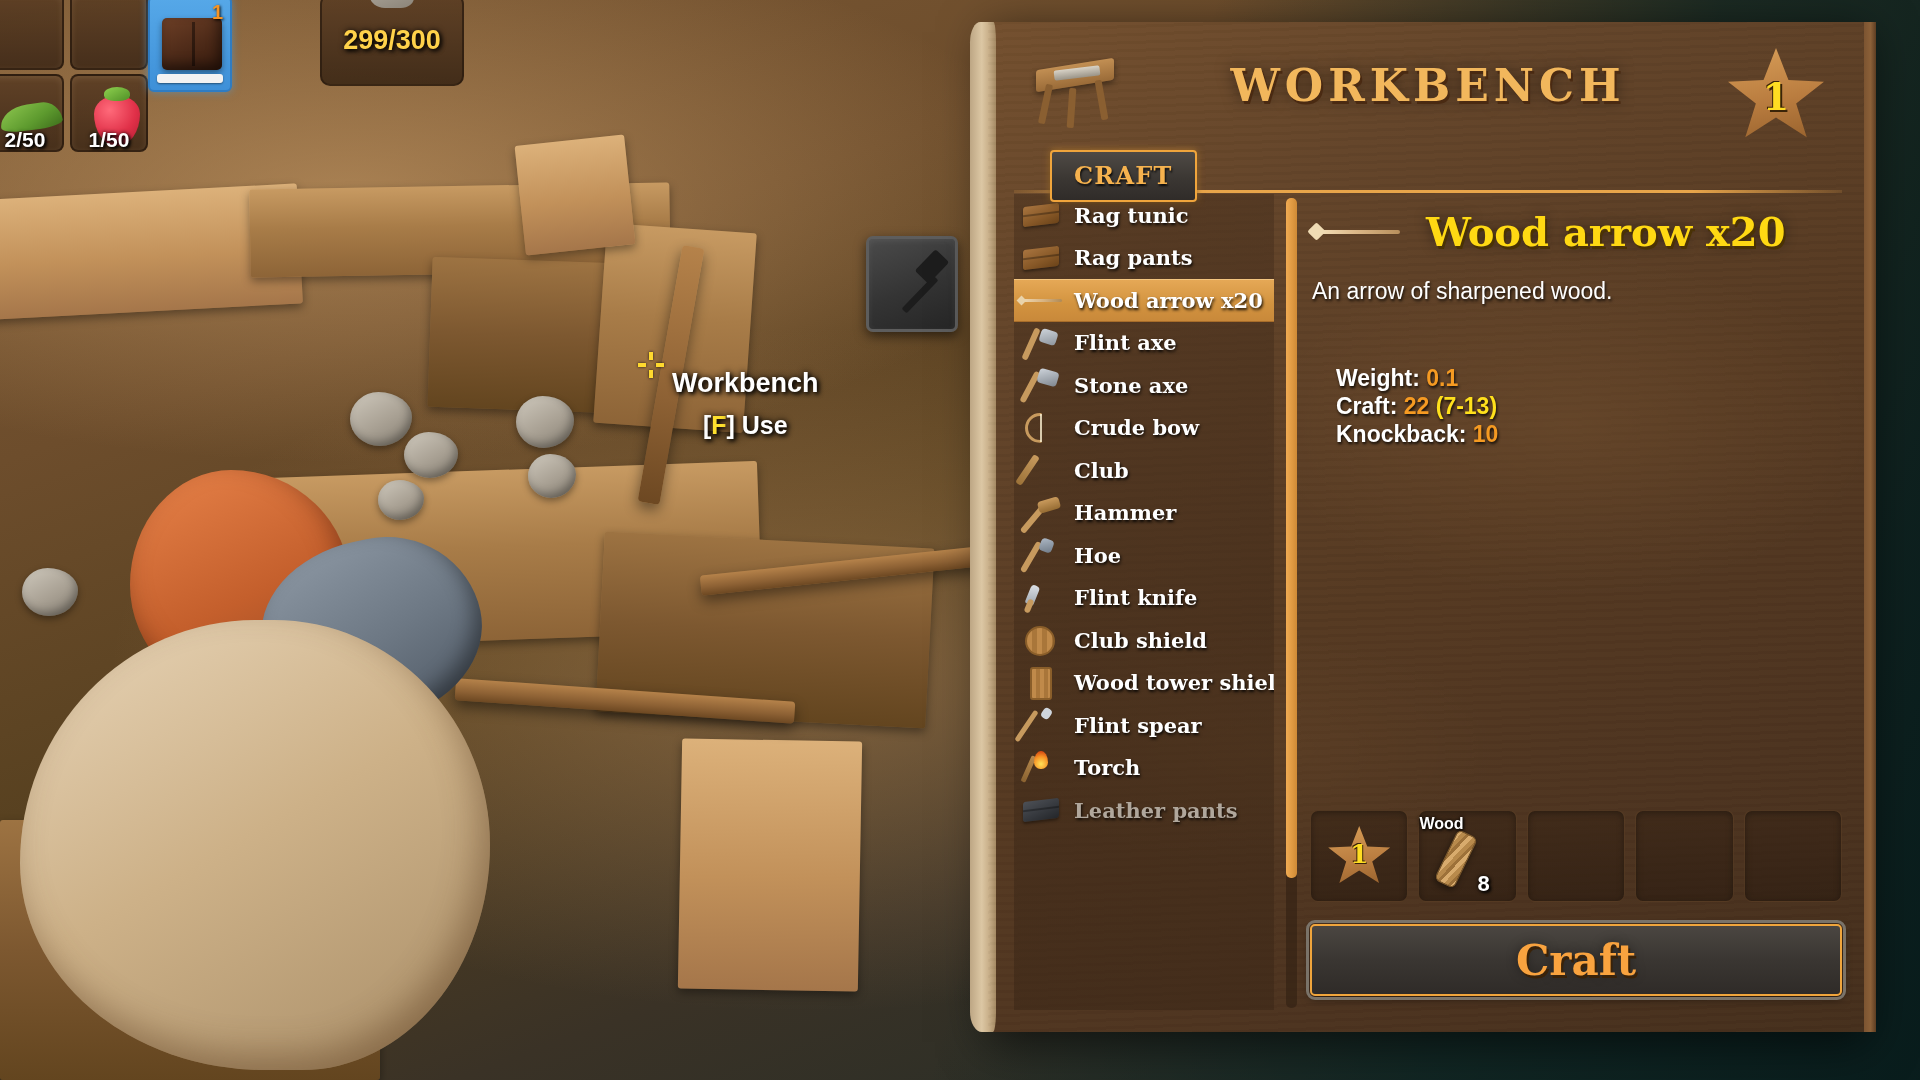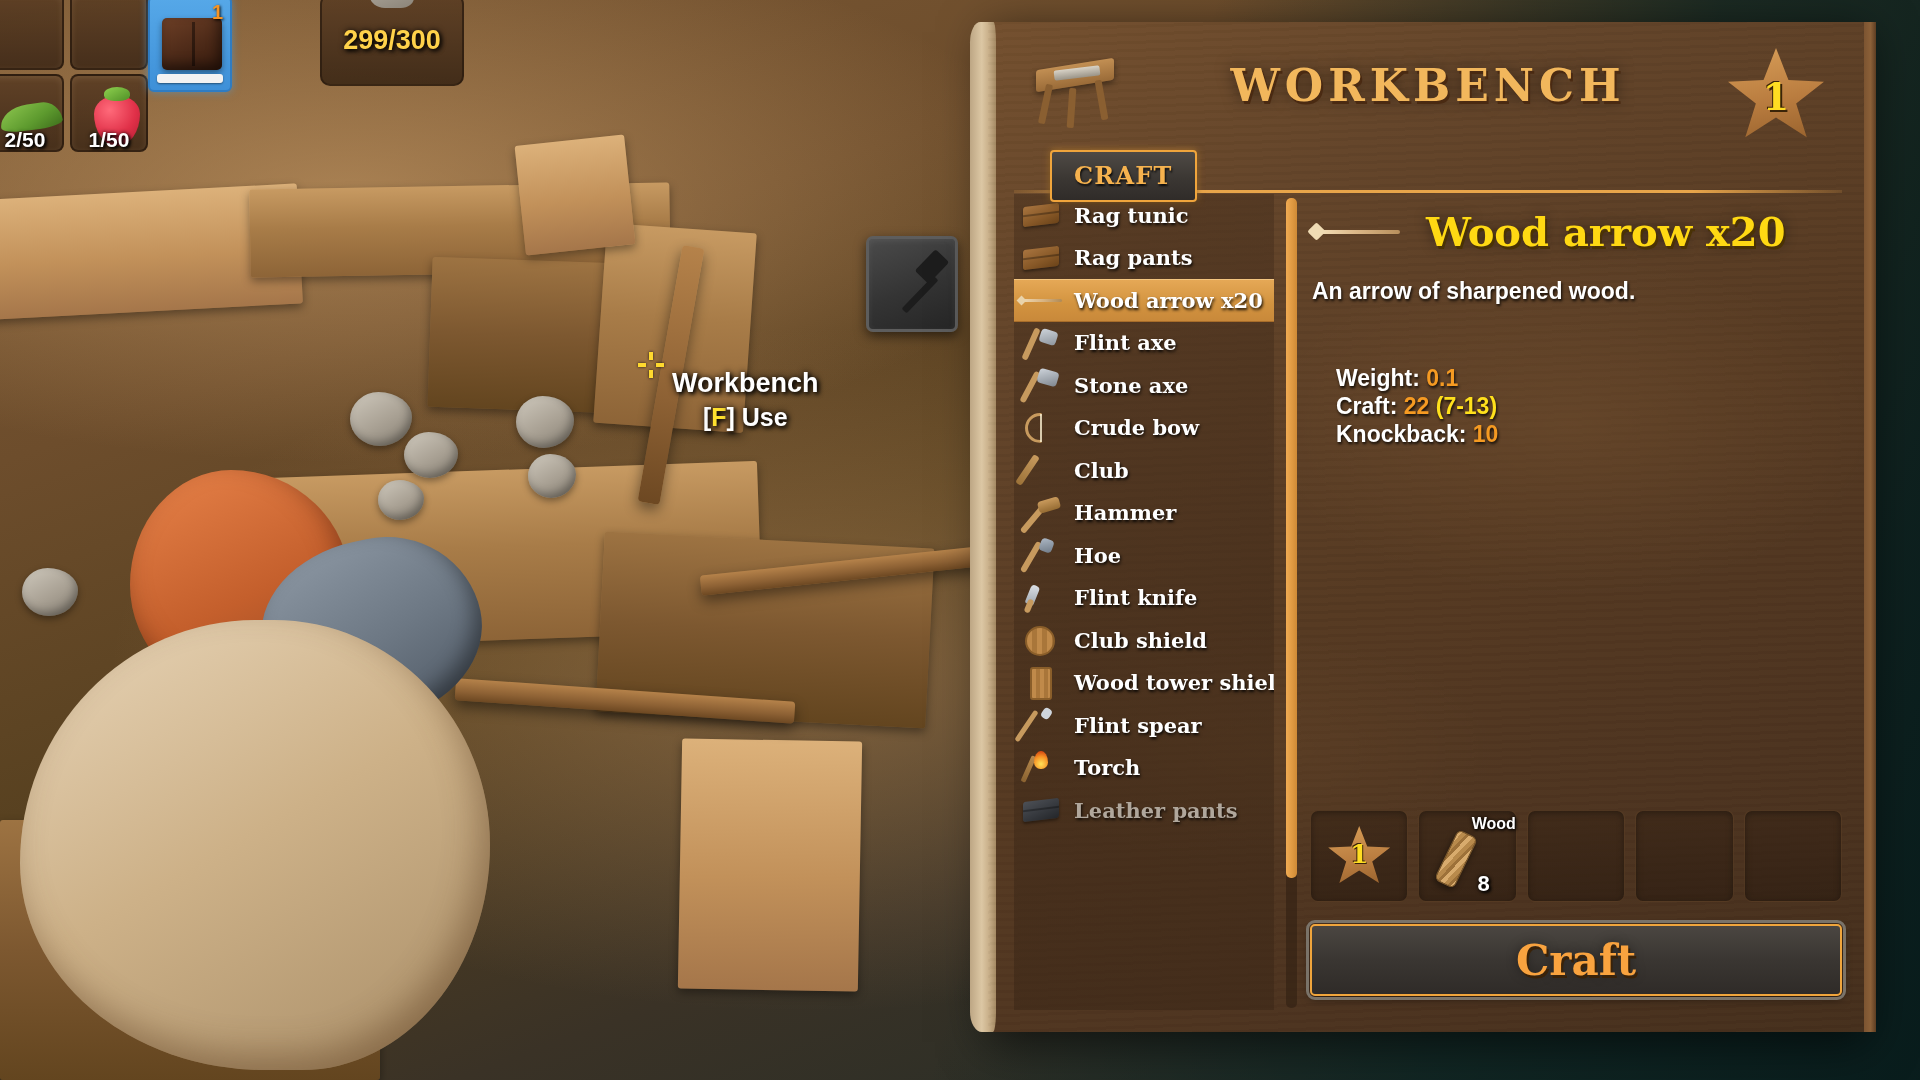--- a/index.html
+++ b/index.html
@@ -87,21 +87,21 @@
   
   .crosshair { position:absolute; left:638px; top:352px; width:26px; height:26px; }
   .crosshair i { position:absolute; background:#ffd92e; box-shadow:0 0 3px rgba(0,0,0,.8); }
   .crosshair i.h1 { left:0; top:11px; width:8px; height:4px; }
   .crosshair i.h2 { right:0; top:11px; width:8px; height:4px; }
   .crosshair i.v1 { left:11px; top:0; width:4px; height:8px; }
   .crosshair i.v2 { left:11px; bottom:0; width:4px; height:8px; }
   .prompt { position:absolute; left:672px; top:368px; text-align:center; }
   .prompt .name { color:#fff; font-size:27px; font-weight:bold;
     text-shadow:2px 2px 4px #000,0 0 7px rgba(0,0,0,.9); }
-  .prompt .use { margin-top:4px; color:#fff; font-size:25px; font-weight:bold;
+  .prompt .use { margin-top:12px; color:#fff; font-size:25px; font-weight:bold;
     text-shadow:2px 2px 4px #000,0 0 7px rgba(0,0,0,.9); }
   .prompt .use b { color:#ffe02e; }
 
   
   .hammer-ico { position:absolute; left:866px; top:236px; width:92px; height:96px;
     border-radius:7px; background:linear-gradient(160deg,#4a4a4a,#343434 55%,#262626);
     border:3px solid #5d5d5d; box-shadow:0 4px 12px rgba(0,0,0,.55), inset 0 2px 6px rgba(255,255,255,.07); }
   .hammer-ico:before { content:""; position:absolute; left:28px; top:52px; width:46px; height:7px;
     background:#1d1d1d; transform:rotate(-46deg); border-radius:2px; }
   .hammer-ico:after { content:""; position:absolute; left:48px; top:18px; width:30px; height:19px;
@@ -217,33 +217,33 @@
     align-items:center; gap:20px; }
   .d-arrow-ico { position:relative; width:96px; height:24px; flex:0 0 96px; }
   .d-arrow-ico .shaft { position:absolute; left:6px; top:11px; width:84px; height:4px;
     border-radius:2px; background:linear-gradient(90deg,#f6e3bd,#dcb98a 45%,#b88f5c); }
   .d-arrow-ico .tip { position:absolute; left:0; top:6px; width:13px; height:13px;
     background:#f0dcb4; transform:rotate(45deg); border-radius:2px; }
   .d-title { font-family:"DejaVu Serif", serif; font-size:40px; font-weight:bold; color:#ffd913;
     text-shadow:2px 3px 0 #4a3205, 0 0 14px rgba(0,0,0,.45); }
 
   .d-desc { position:absolute; left:2px; top:84px; font-size:23px; color:#fff;
-    text-shadow:1px 2px 3px rgba(0,0,0,.85);font-weight:bold; }
+    text-shadow:1px 2px 3px rgba(0,0,0,.85); }
   .d-stats { position:absolute; left:2px; top:170px;margin-left:24px; }
   .d-stats .line { font-size:23px; font-weight:bold; color:#fff; line-height:1.22;
     text-shadow:1px 2px 3px rgba(0,0,0,.85); }
   .d-stats .v { color:#f59a22; }
   .d-stats .vr { color:#ffe01c; }
 
   
   .slots { position:absolute; left:0; right:0; bottom:108px; display:flex; gap:10px; }
   .islot { position:relative; width:101px; height:92px; border-radius:8px;
     background:linear-gradient(180deg,rgba(60,40,24,.72),rgba(46,30,18,.72));
     border:1px solid rgba(110,78,46,.45); box-shadow:inset 0 2px 7px rgba(0,0,0,.35); }
-  .islot .nm { position:absolute; left:0; right:0; top:4px; text-align:right; color:#fff;
+  .islot .nm { position:absolute; left:0; right:0; top:4px; text-align:left; color:#fff;
     font-size:16px; font-weight:bold; text-shadow:1px 1px 3px #000,0 0 4px #000; }
   .islot .q { position:absolute; right:26px; bottom:4px; color:#fff; font-size:22px;
     font-weight:bold; text-shadow:2px 2px 3px #000,0 0 4px #000; }
   .islot .ministar { position:absolute; left:50%; top:50%; width:62px; height:60px;
     transform:translate(-50%,-50%); }
   .islot .ministar .sh { position:absolute; inset:0;
     background:linear-gradient(170deg,#d89e58,#b97c3f 58%,#95602c);
     clip-path:polygon(50% 0%,63% 34%,100% 36%,71% 59%,82% 95%,50% 74%,18% 95%,29% 59%,0 36%,37% 34%); }
   .islot .ministar .nn { position:absolute; left:0; right:0; top:13px; text-align:center;
     font-family:"DejaVu Serif", serif; font-size:26px; font-weight:bold; color:#ffdd22;

